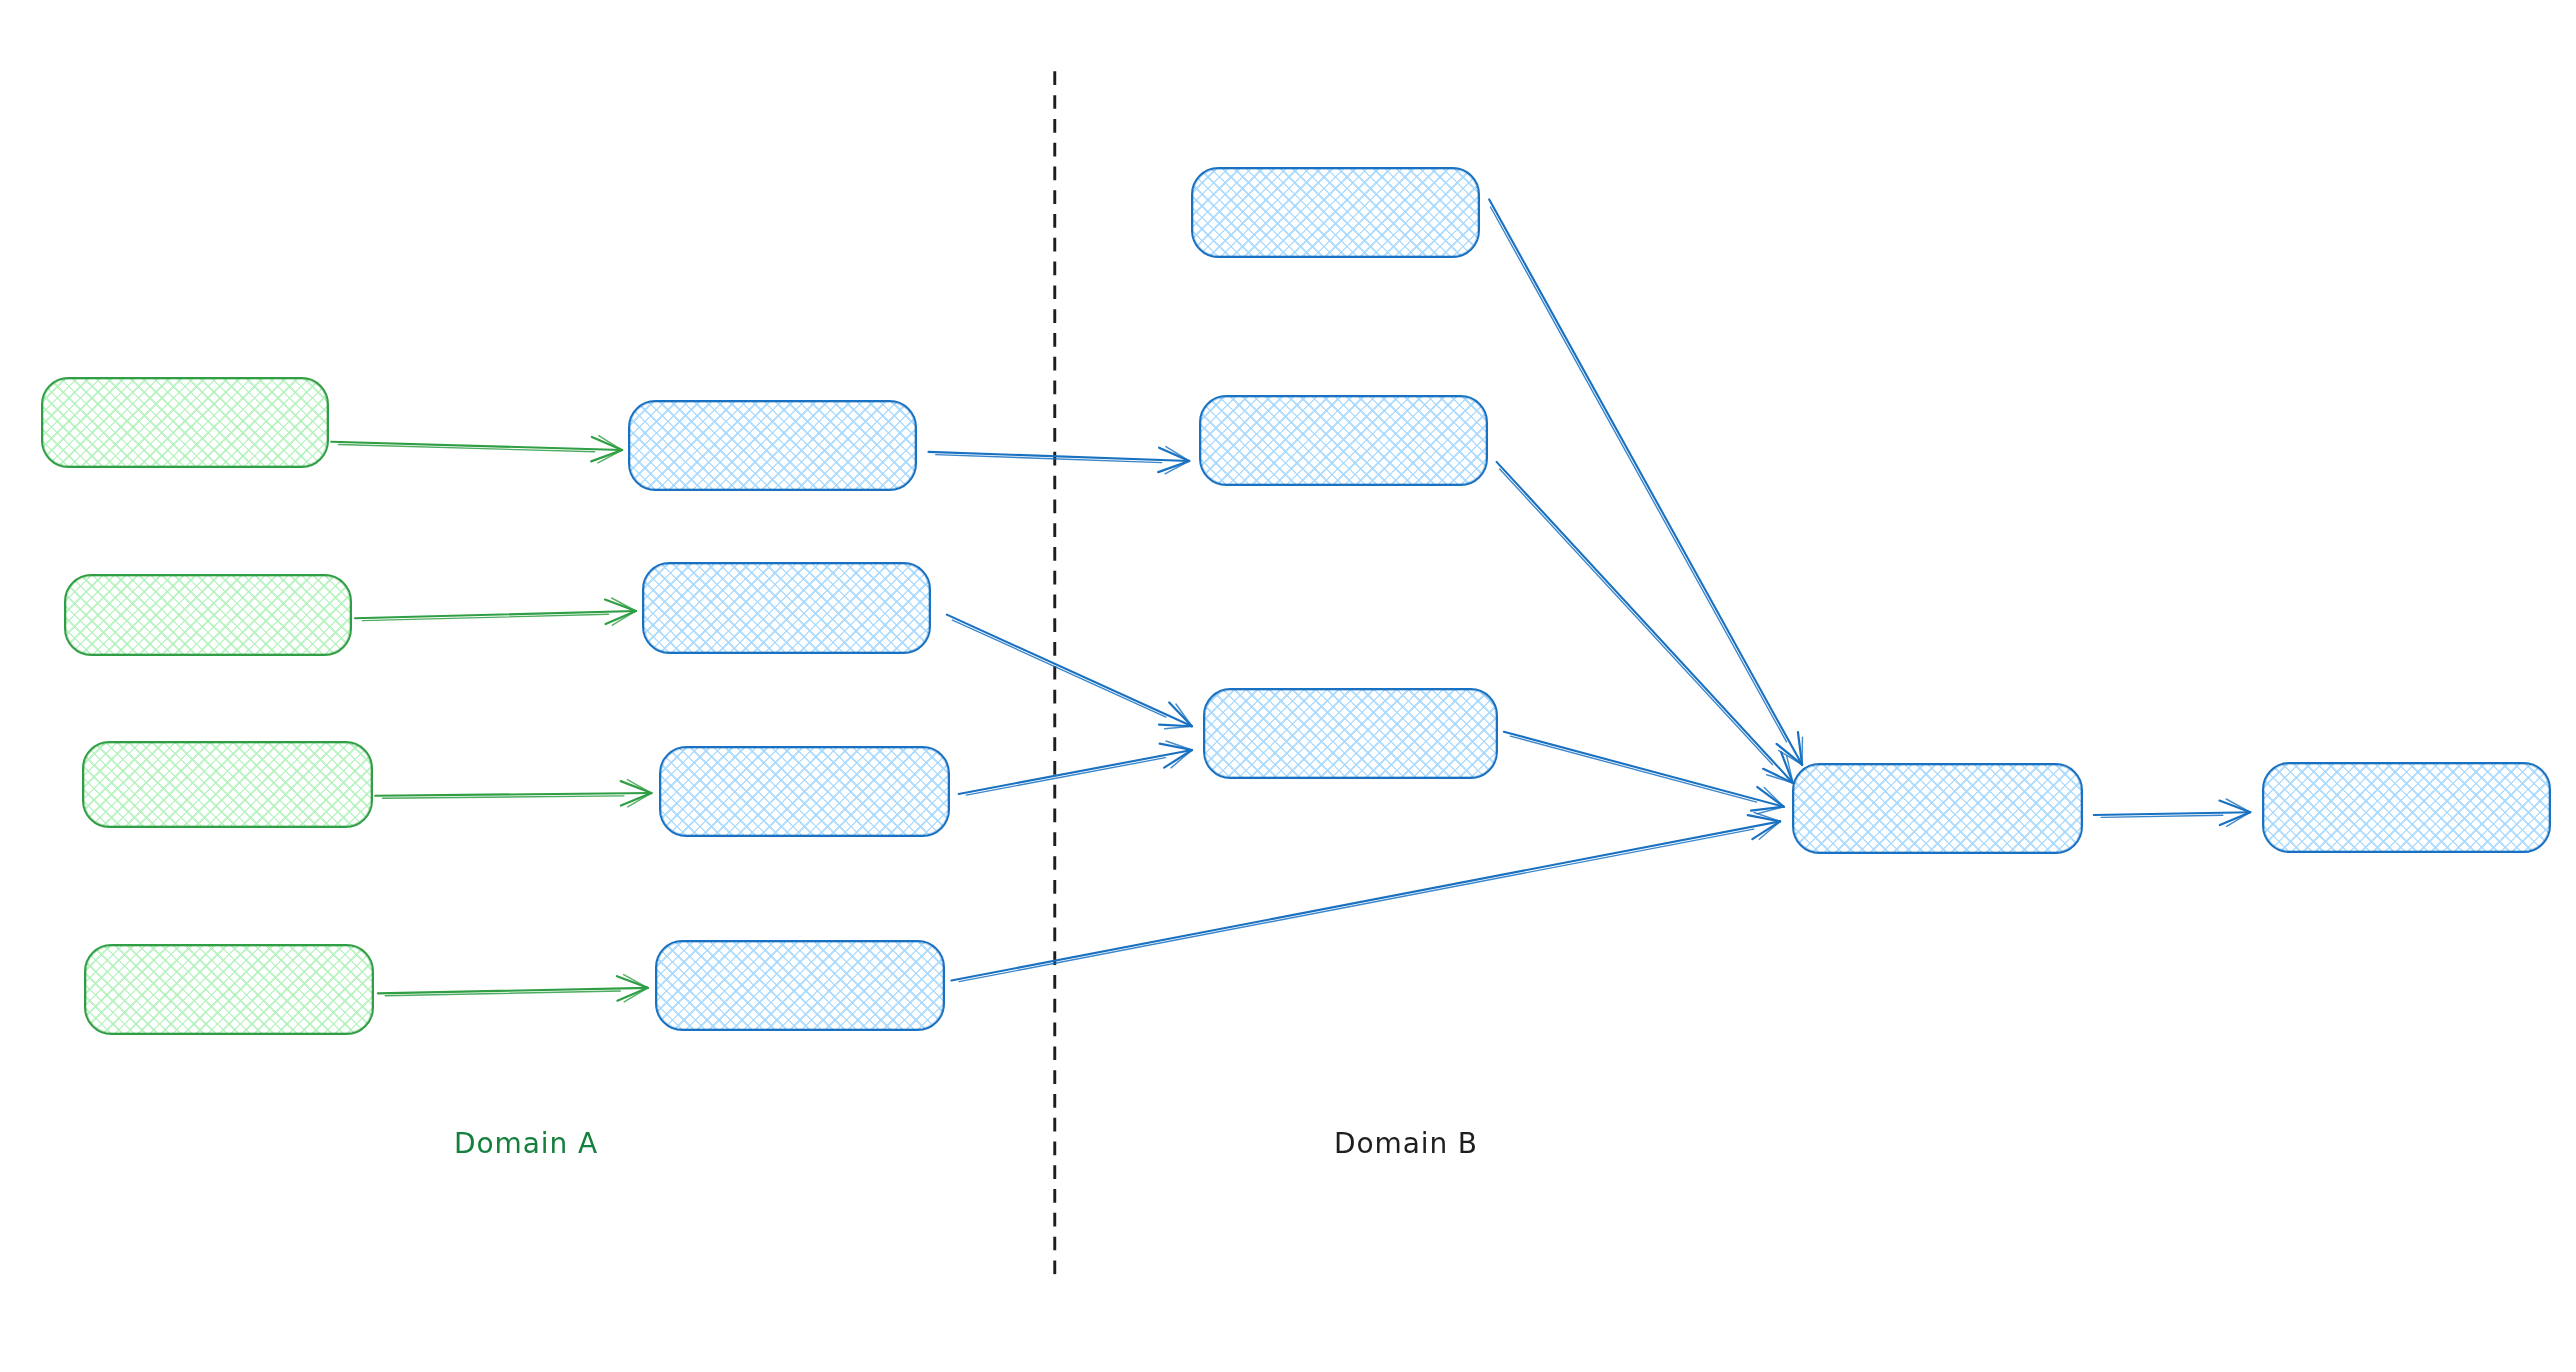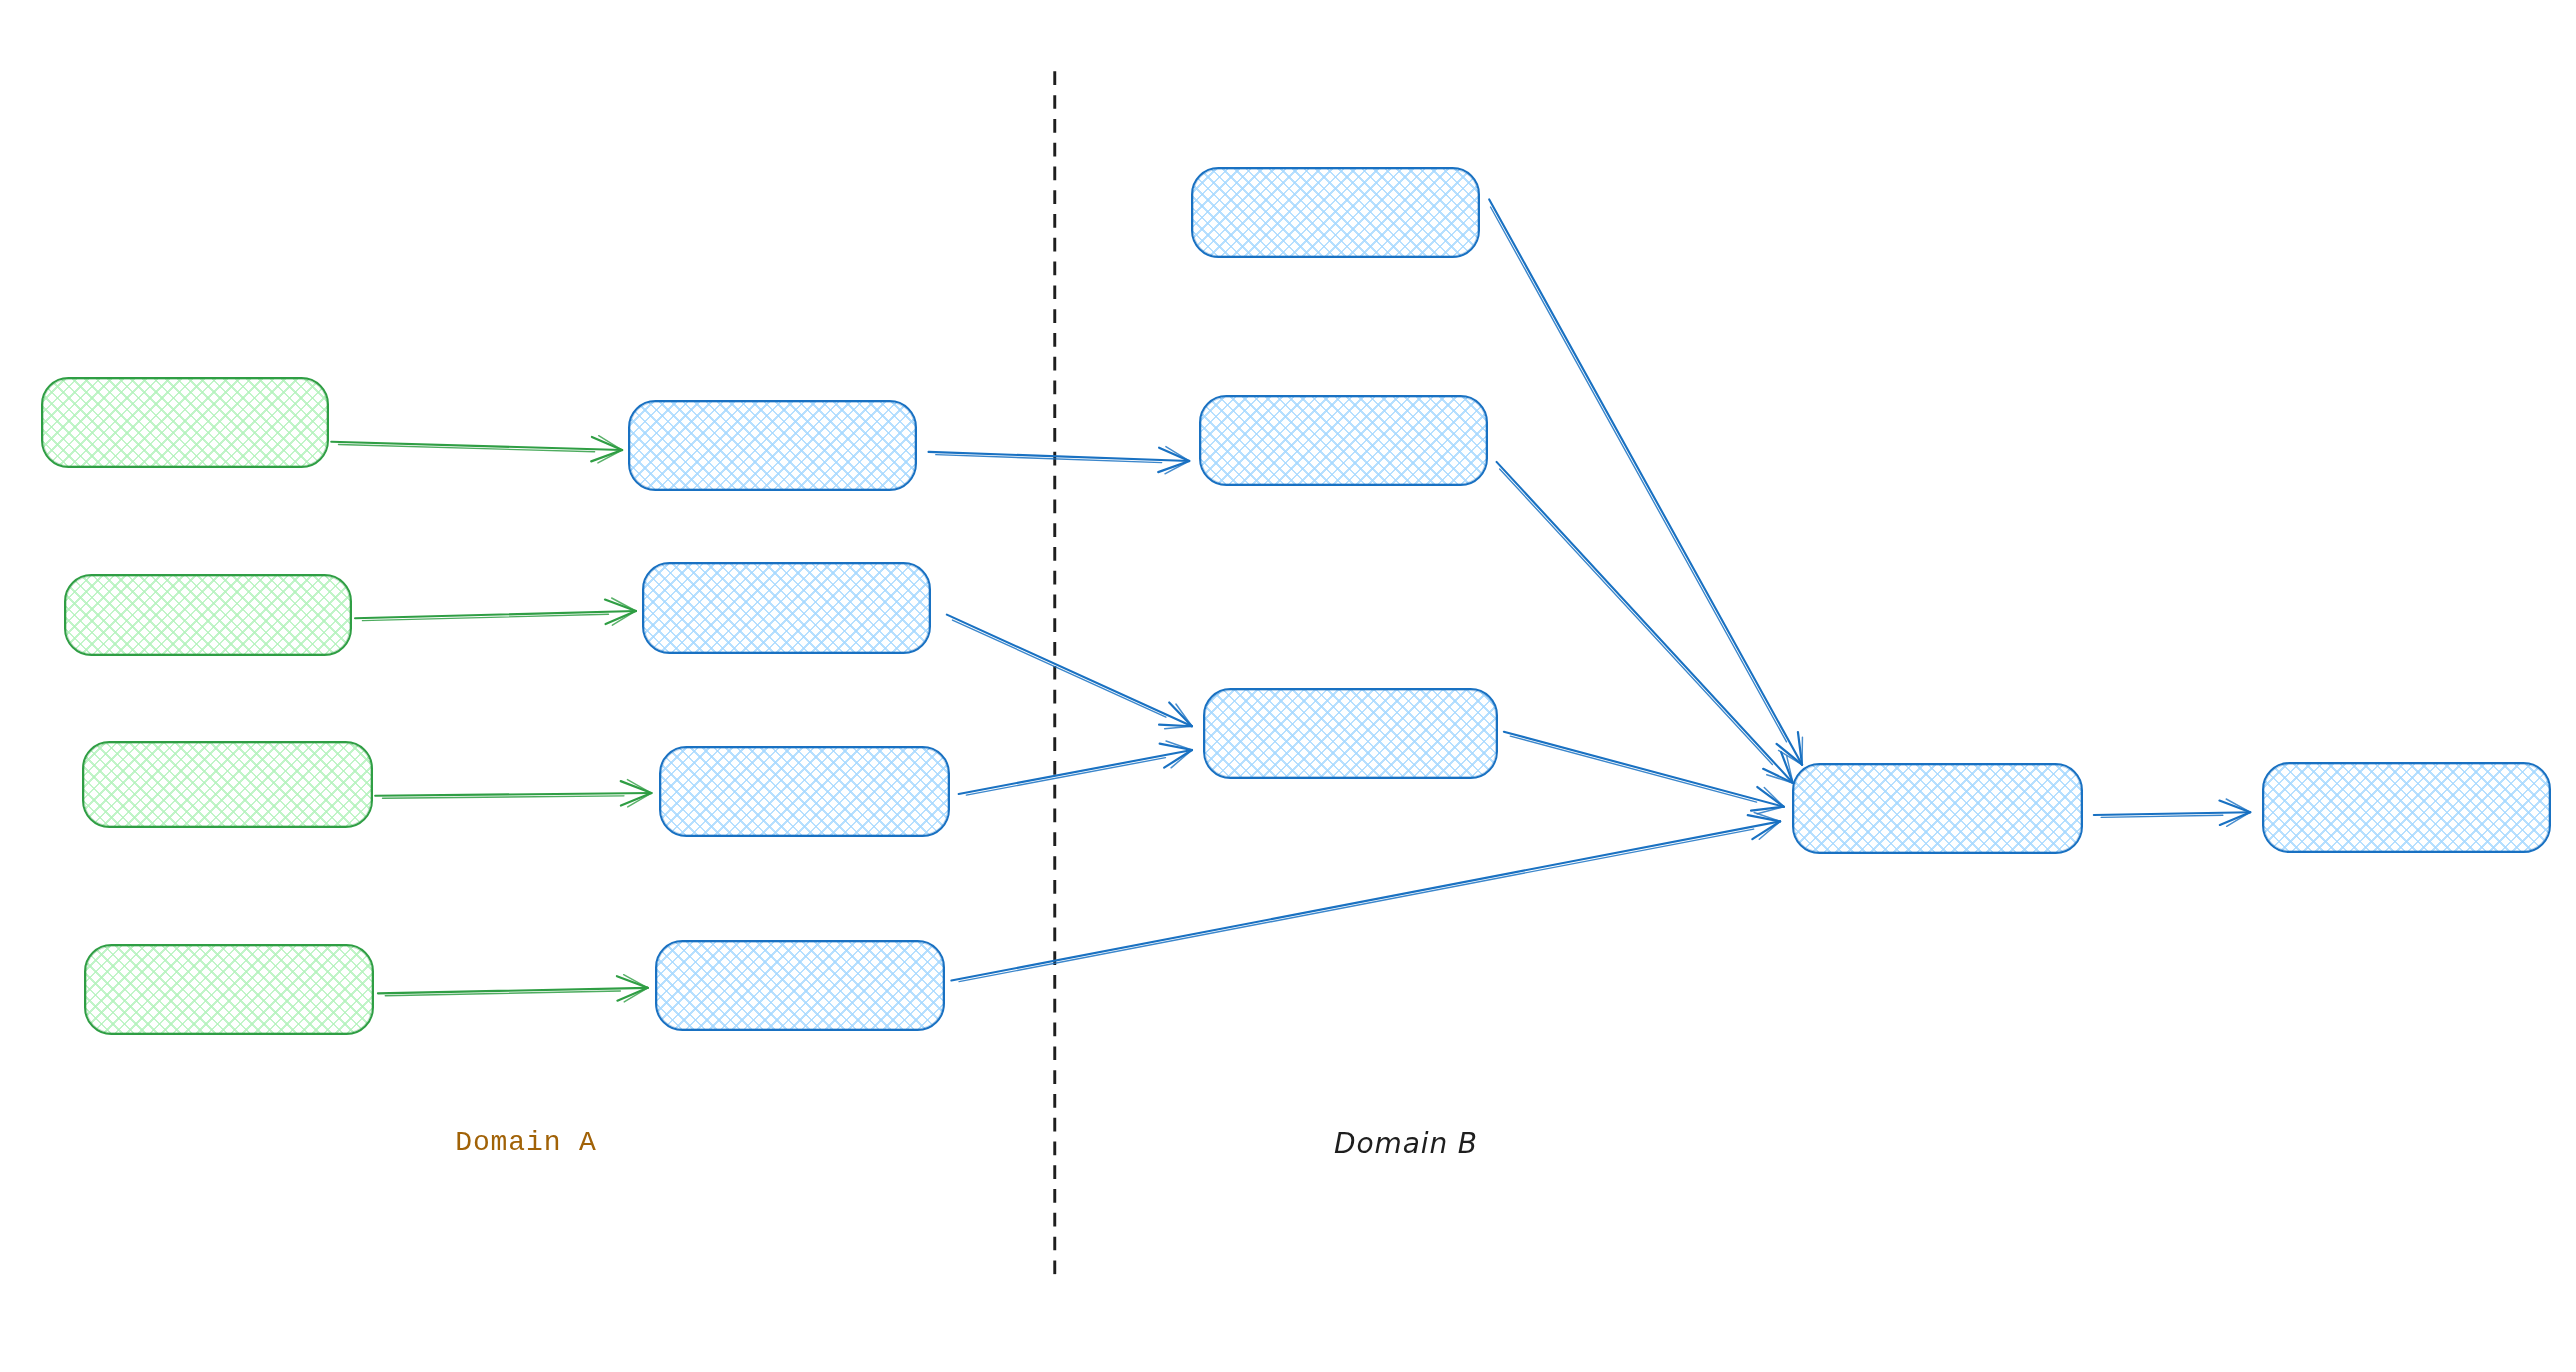--- a/index.html
+++ b/index.html
@@ -152,16 +152,16 @@
       </g>
       <g>
         <line x1="2289" y1="891" x2="2460" y2="888" stroke="#1971c2" stroke-width="2.3" stroke-linecap="round"></line>
         <line x1="2297.0478843851615" y1="893.6592399145388" x2="2430.053730988781" y2="891.3258040092122" stroke="#1971c2" stroke-width="1.5" stroke-linecap="round" stroke-opacity="0.85"></line>
         <line x1="2426.807446404318" y1="901.9375172034971" x2="2460" y2="888" stroke="#1971c2" stroke-width="2.4" stroke-linecap="round"></line>
         <line x1="2426.338987372316" y1="875.2353523793689" x2="2460" y2="888" stroke="#1971c2" stroke-width="2.4" stroke-linecap="round"></line>
         <line x1="2434.2309058628284" y1="903.3607873284408" x2="2460" y2="888" stroke="#1971c2" stroke-width="1.6" stroke-linecap="round" stroke-opacity="0.8"></line>
         <line x1="2433.707954611392" y1="873.5525659965729" x2="2460" y2="888" stroke="#1971c2" stroke-width="1.6" stroke-linecap="round" stroke-opacity="0.8"></line>
       </g>
     </svg>
-  <div class="domain-label" style="left: 526px; top: 1127px; color: #a16207; font-family: Liberation Mono, monospace;">Domain A</div>
-  <div class="domain-label" style="left: 1406px; top: 1127px; color: rgb(30, 30, 30); font-style: italic;">Domain B</div>
+  <div class="domain-label" style="left: 526px; top: 1127px; color: #15803d;">Domain A</div>
+  <div class="domain-label" style="left: 1406px; top: 1127px; color: rgb(30, 30, 30);">Domain B</div>
 </div>
 
 
 </body></html>

